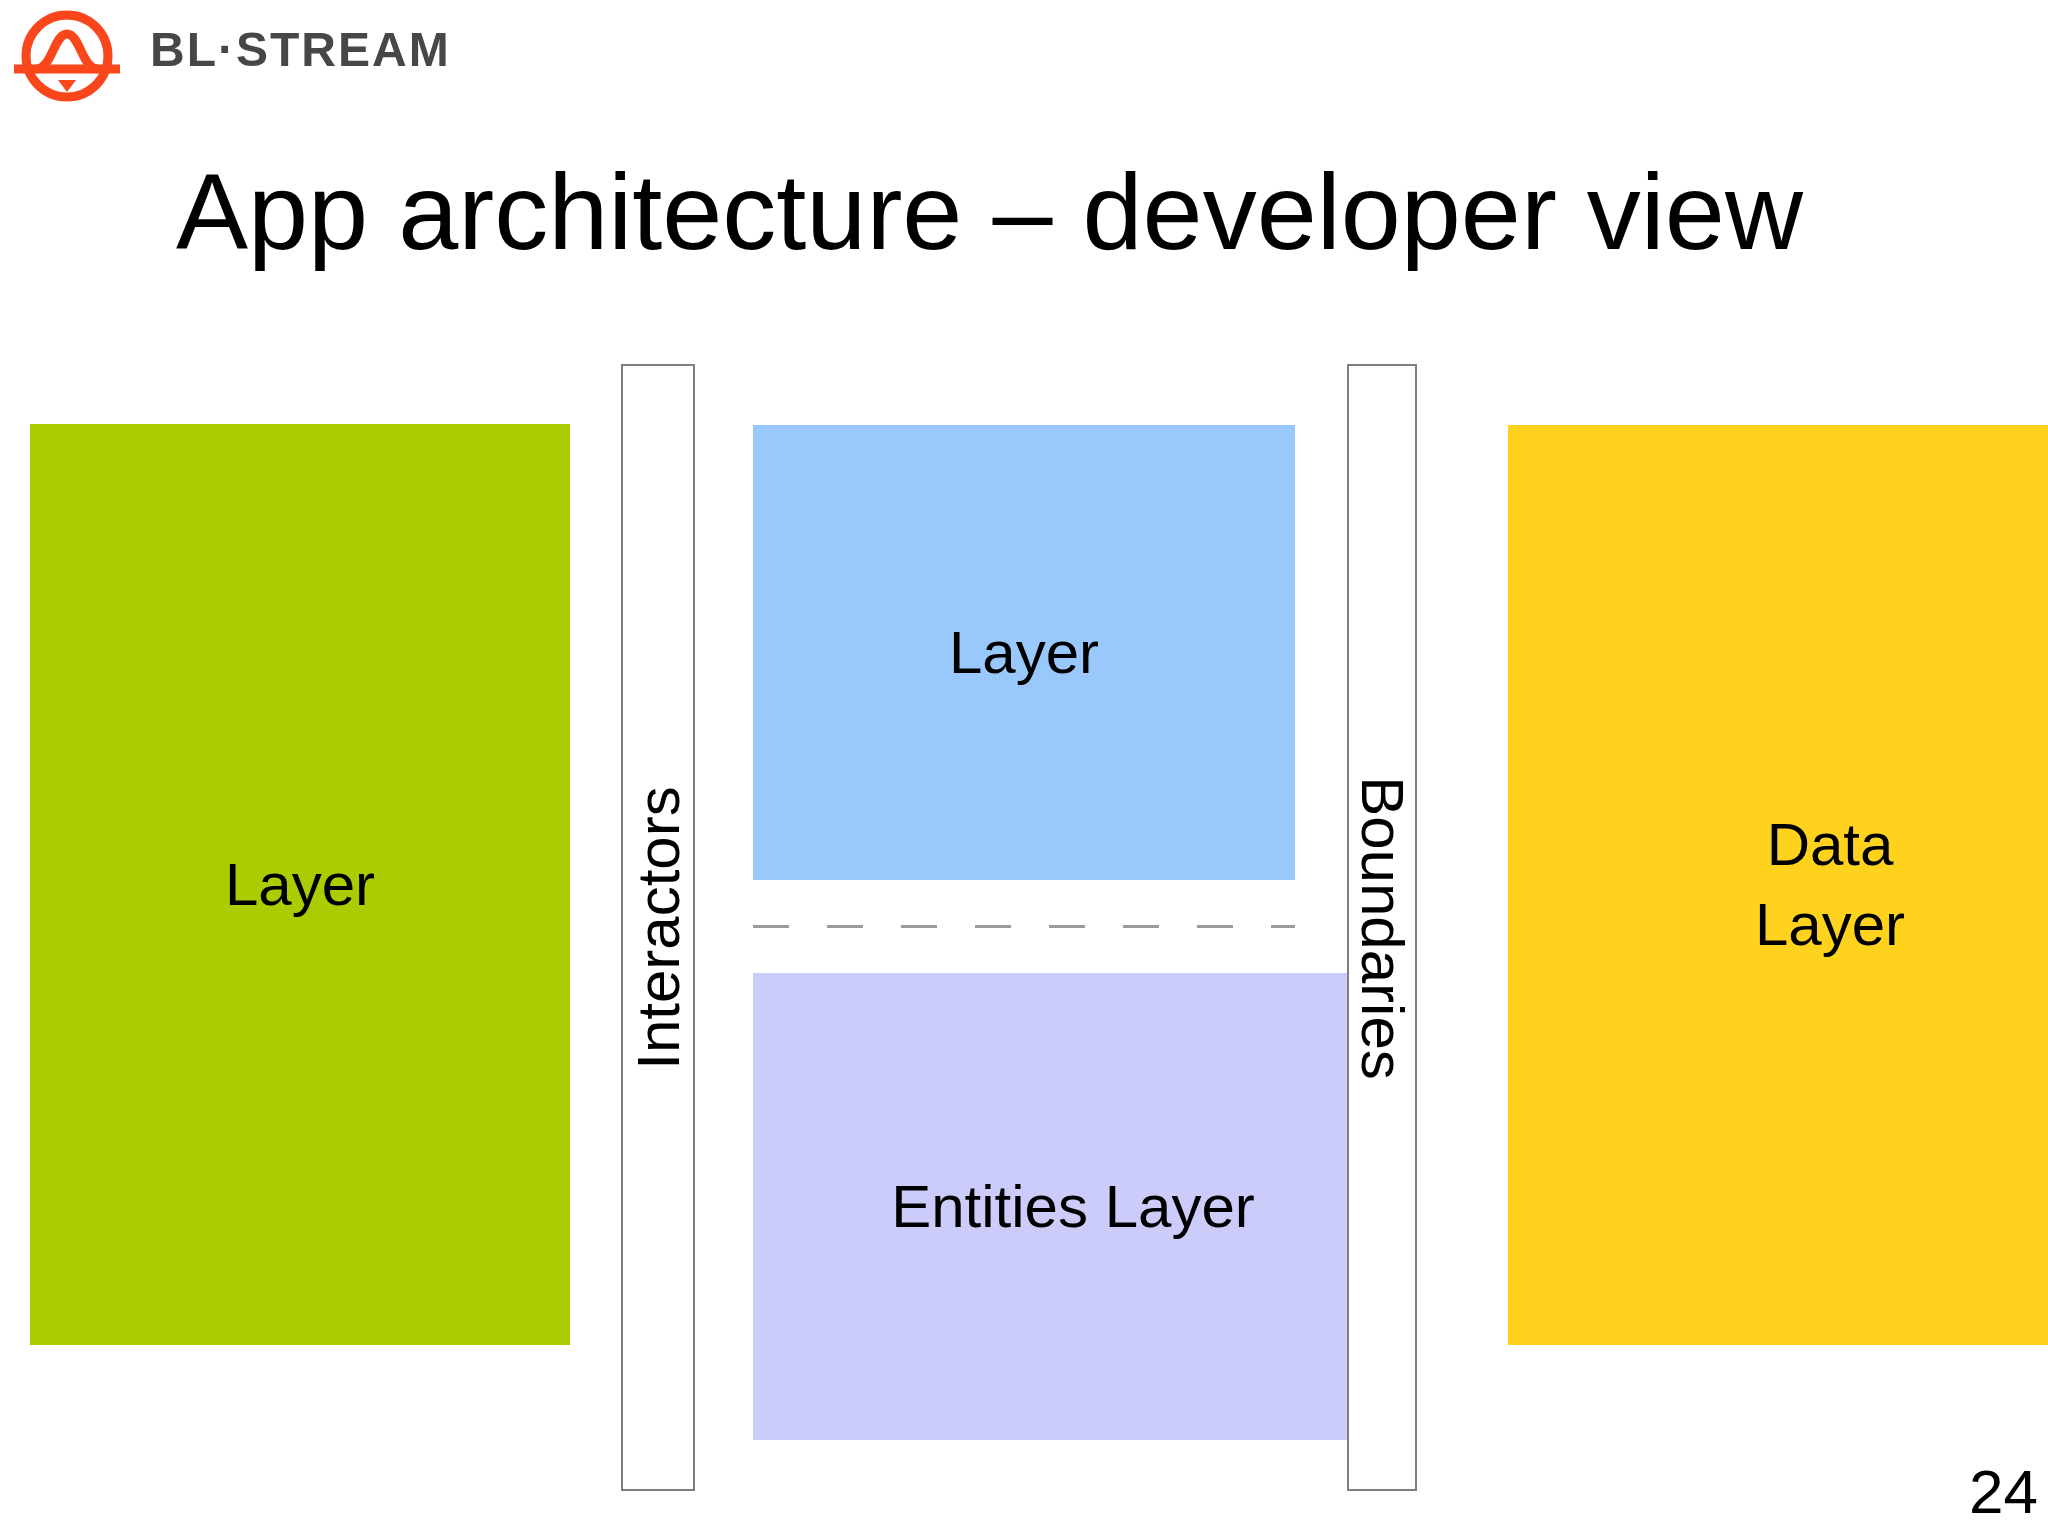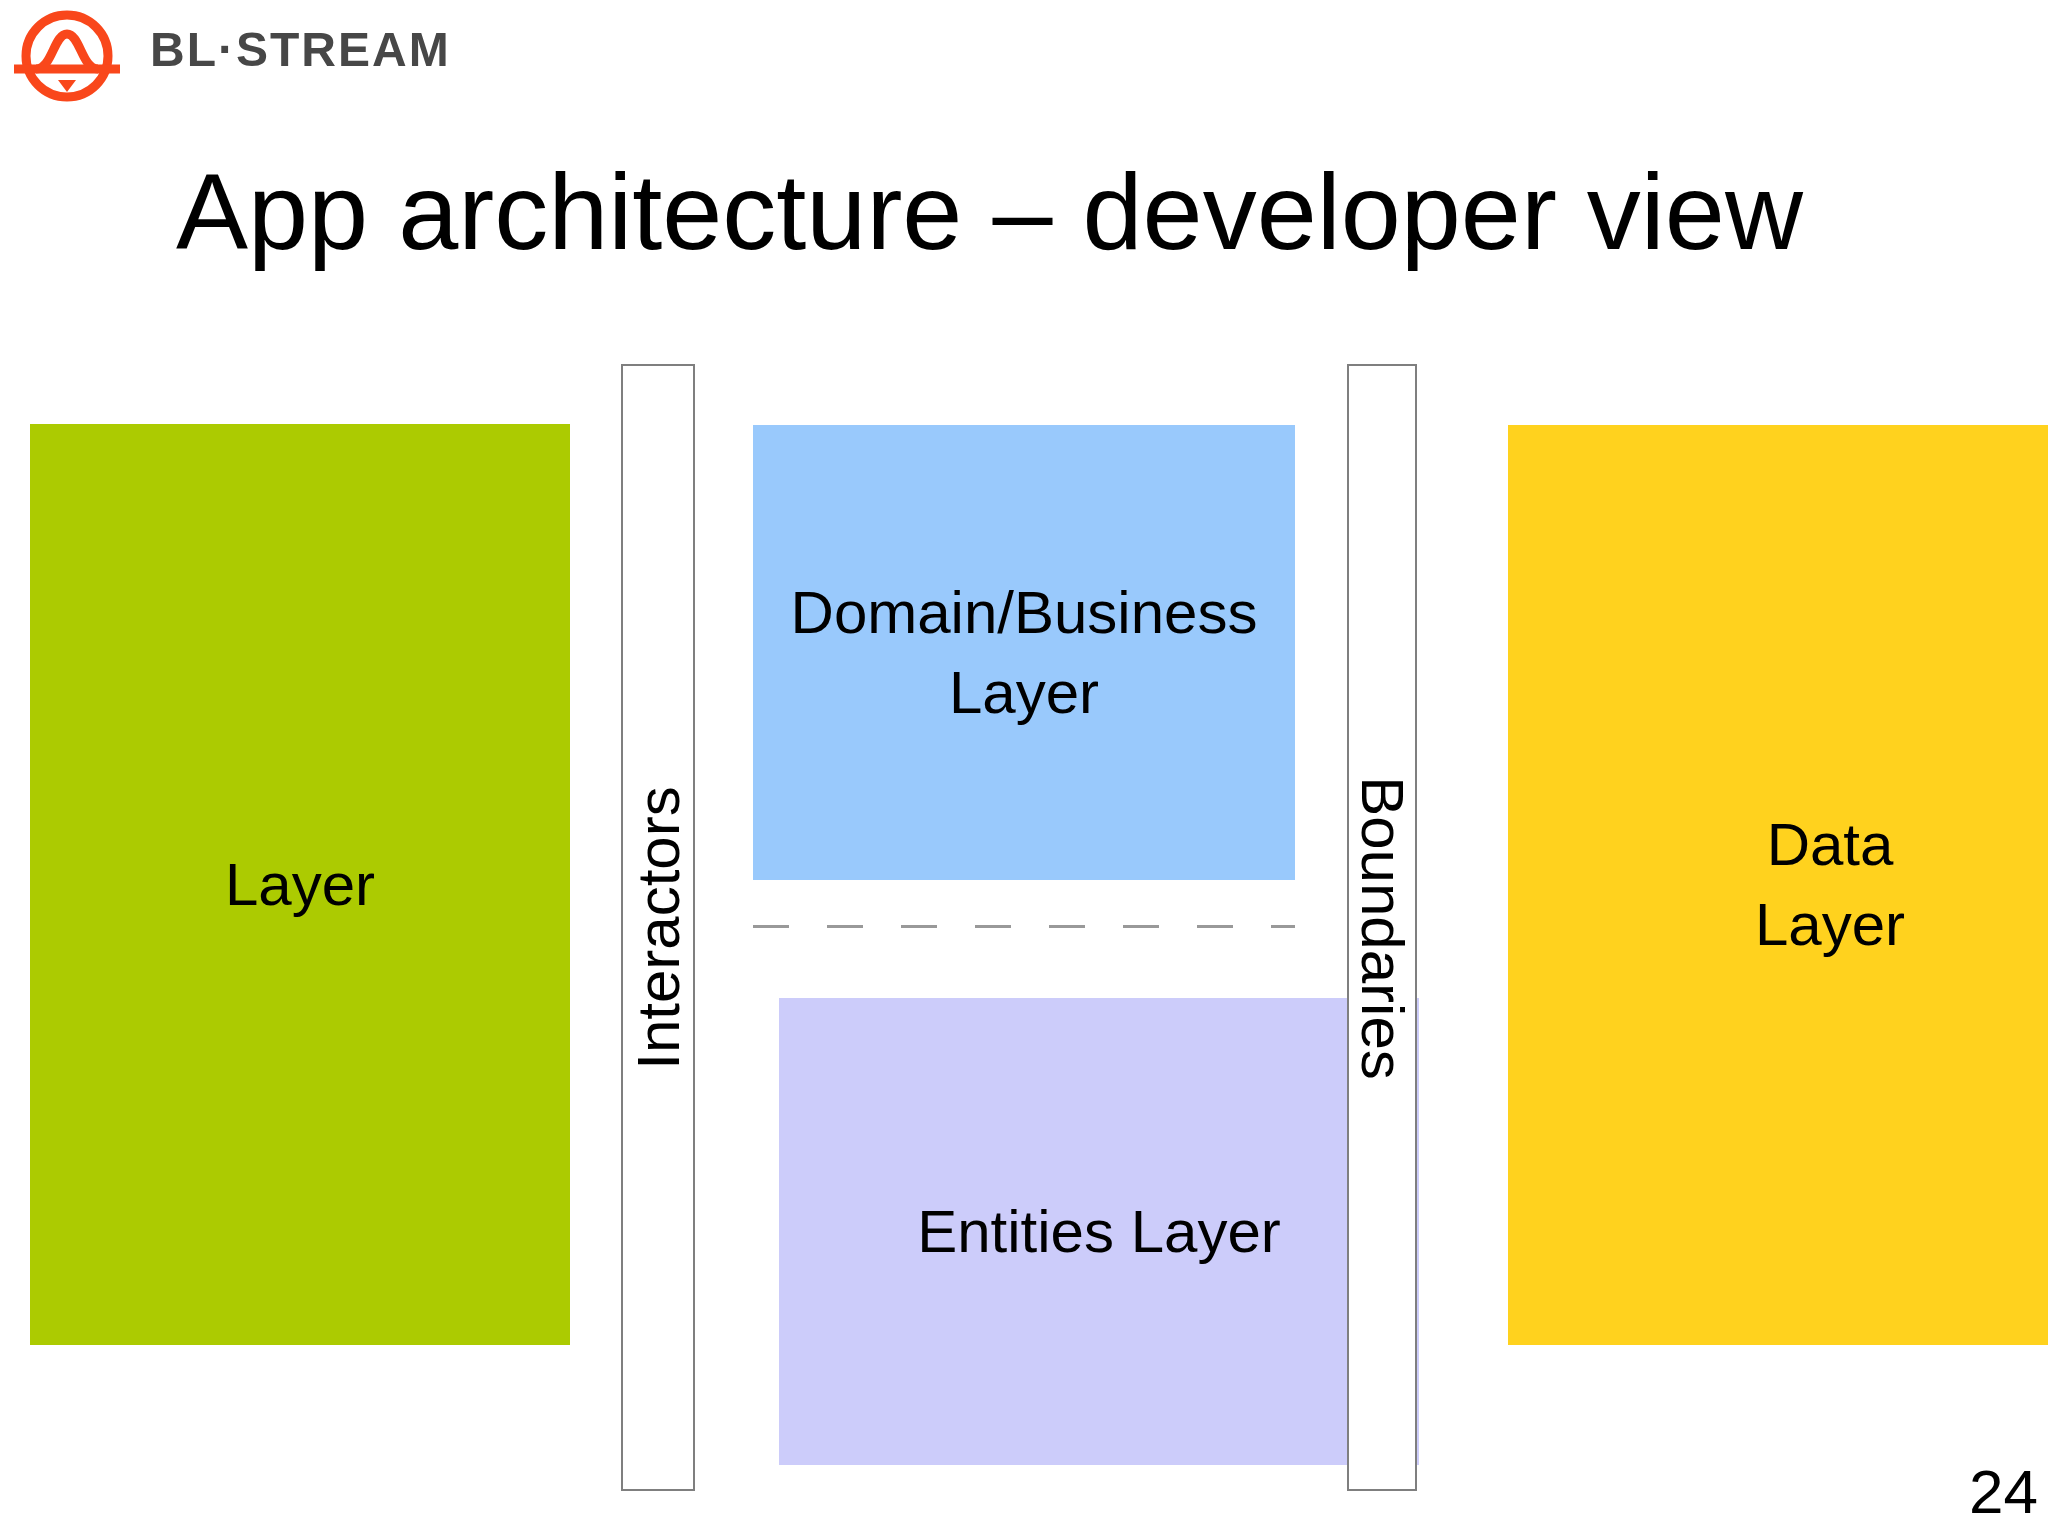--- a/index.html
+++ b/index.html
@@ -25,21 +25,21 @@
   }
 
   
   .layer-box{
     display:flex;flex-direction:column;align-items:center;justify-content:center;
     text-align:center;color:#000;
     font-size:60px;line-height:80px;
   }
   #box-presentation{left:30px; top:424px; width:540px; height:921px; background:#ACCB01;}
   #box-domain      {left:753px;top:425px; width:542px; height:455px; background:#99C9FC;}
-  #box-entities    {left:779px;top:973px; width:640px; height:467px; background:#CCCCFA;margin-top:25px;}
+  #box-entities    {left:753px;top:973px; width:640px; height:467px; background:#CCCCFA;}
   #box-data        {left:1508px;top:425px;width:644px; height:920px; background:#FFD21E;}
 
   
   .vbar{
     background:#ffffff;border:2px solid #7f7f7f;box-sizing:border-box;
   }
   #bar-interactors{left:621px;top:364px;width:74px;height:1127px;}
   #bar-boundaries {left:1347px;top:364px;width:70px;height:1127px;}
   .vlabel{
     position:absolute;top:50%;left:50%;
@@ -76,21 +76,20 @@
 
 <div id="box-presentation" class="abs layer-box">
   <div>Layer</div>
 </div>
 
 <div id="bar-interactors" class="abs vbar">
   <span class="vlabel">Interactors</span>
 </div>
 
 <div id="box-domain" class="abs layer-box">
-  <div>Domain/Business</div>
   <div>Layer</div>
 </div>
 
 <div id="divider-dashed" class="abs"></div>
 
 <div id="box-entities" class="abs layer-box">
   <div>Entities Layer</div>
 </div>
 
 <div id="bar-boundaries" class="abs vbar">

